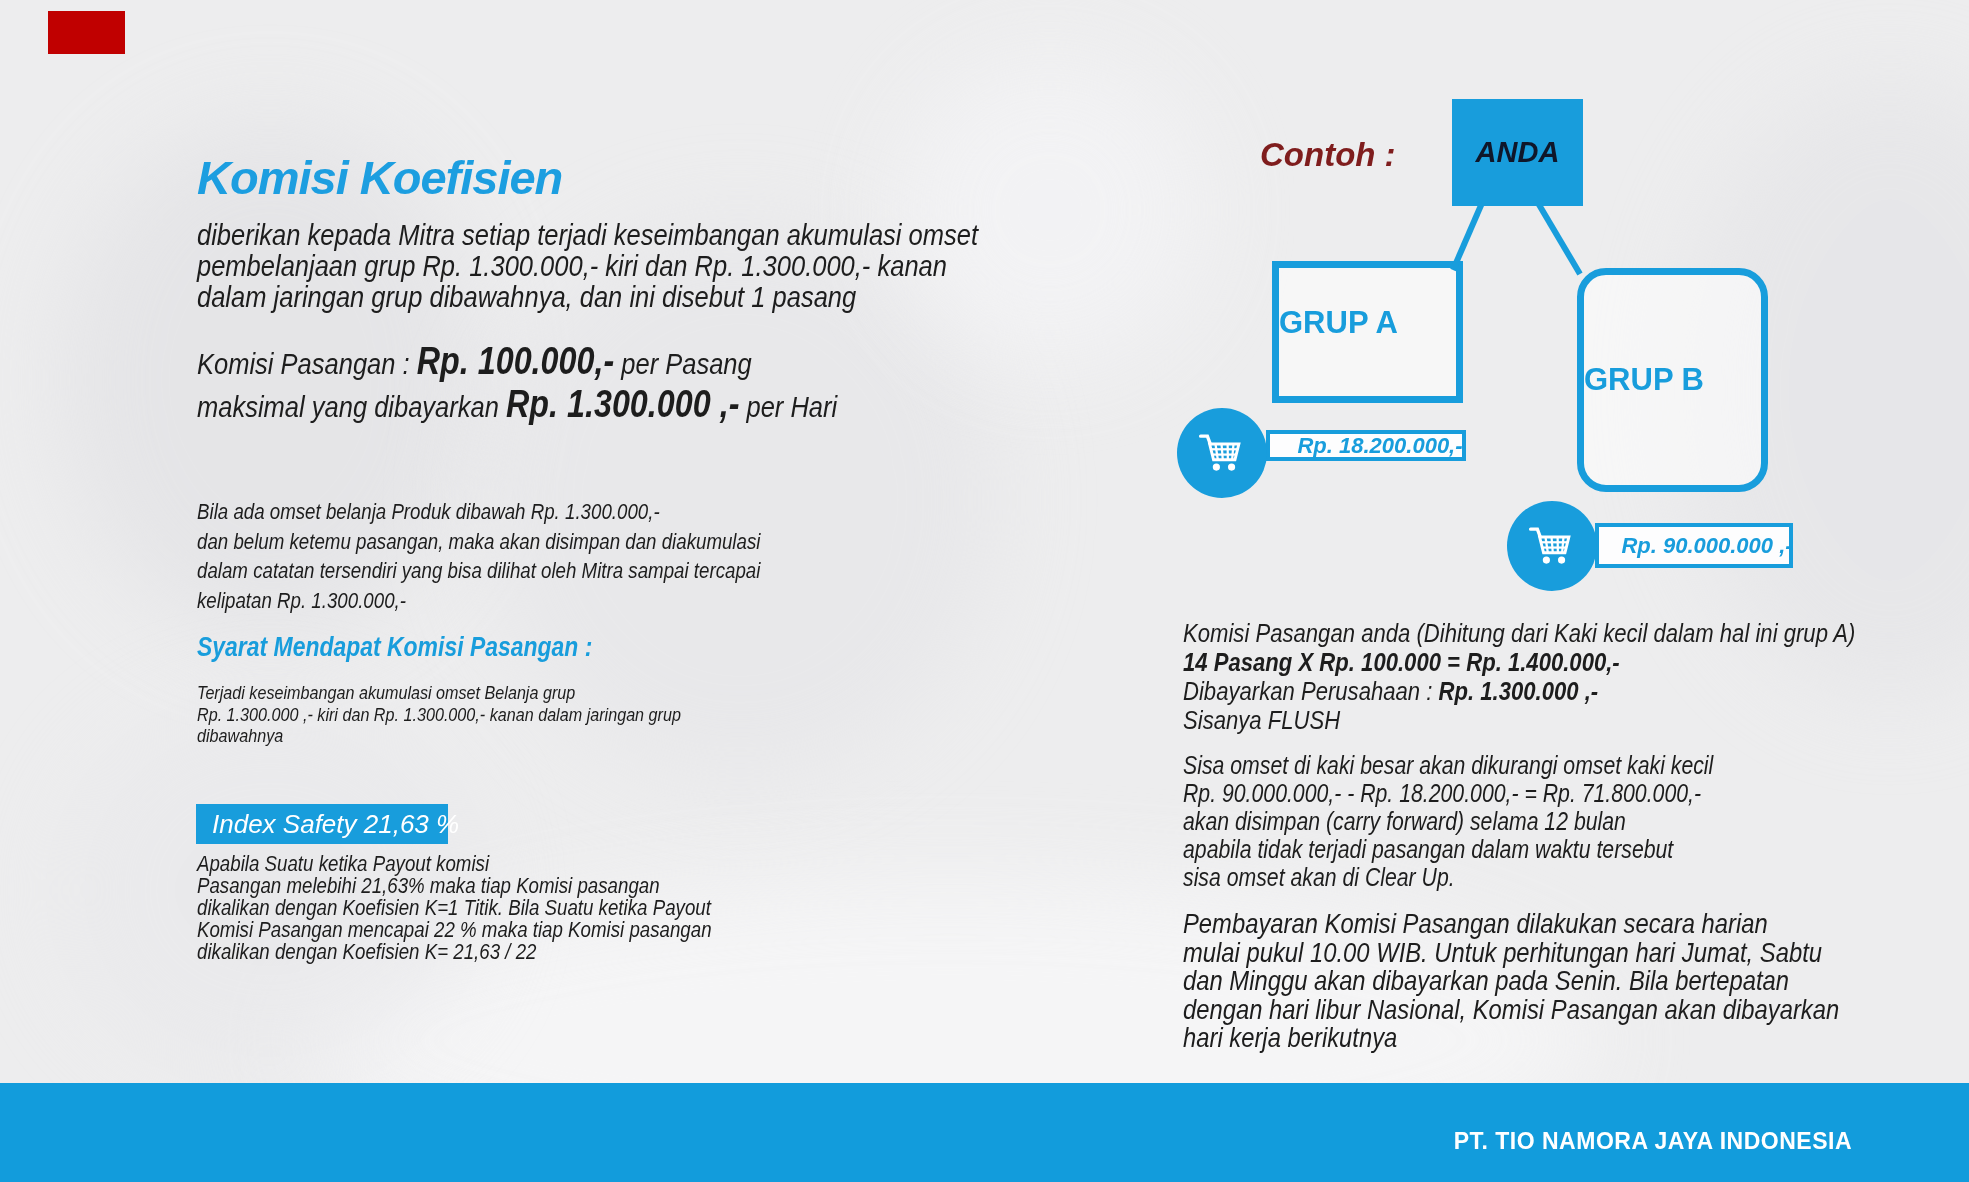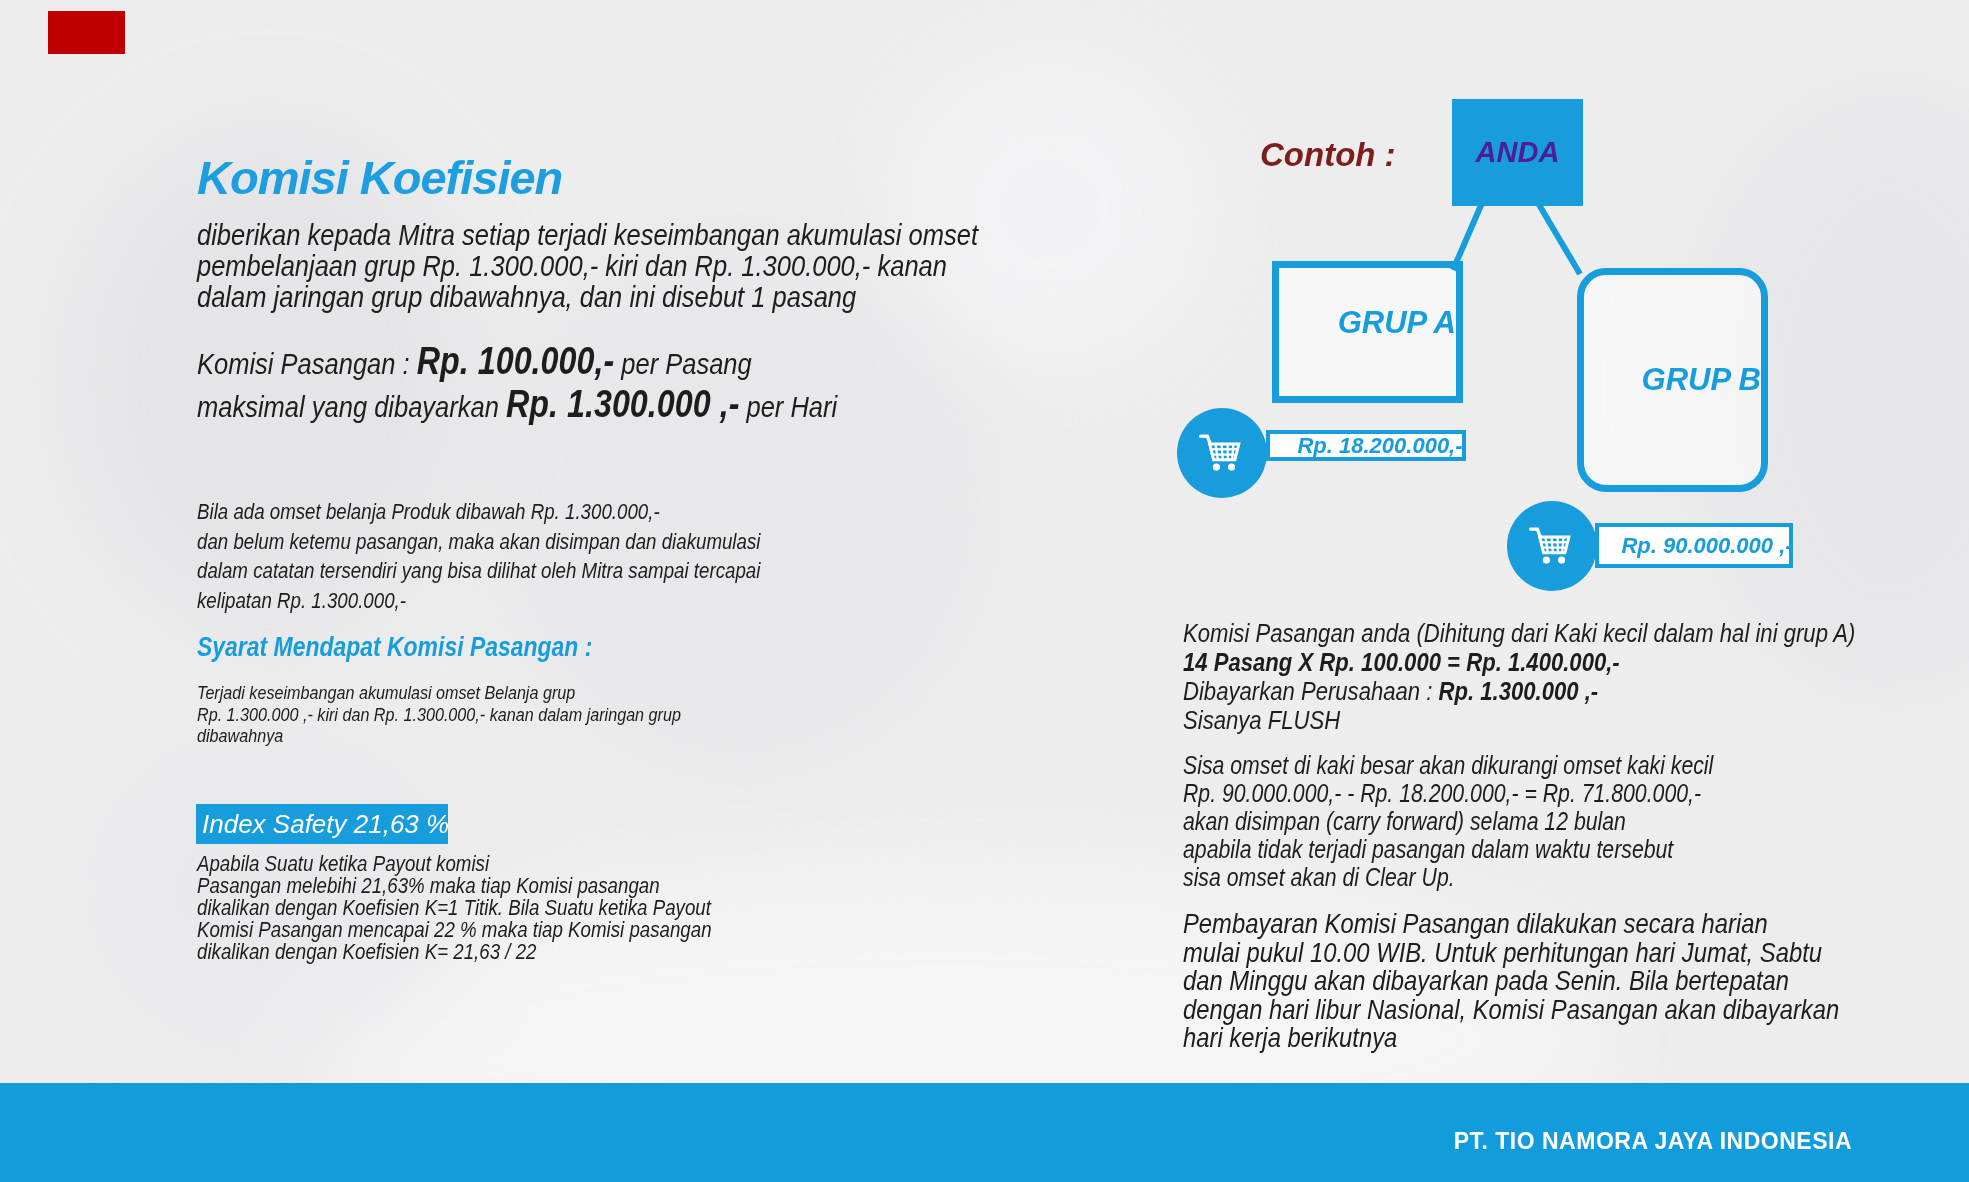--- a/index.html
+++ b/index.html
@@ -32,35 +32,35 @@
   .intro{position:absolute;left:197px;top:219px;font-size:30px;font-style:italic;line-height:31px;white-space:nowrap;}
   .commission{position:absolute;left:197px;top:341px;font-size:30px;font-style:italic;white-space:nowrap;}
   .commission .c-line{line-height:41px;}
   .big{font-size:38px;font-weight:bold;}
   .hold{position:absolute;left:197px;top:497px;font-size:22px;font-style:italic;line-height:29.5px;white-space:nowrap;}
   .syarat-h{position:absolute;left:197px;top:632px;font-size:27px;font-weight:bold;font-style:italic;color:#189DDC;white-space:nowrap;}
   .syarat{position:absolute;left:197px;top:682px;font-size:19px;font-style:italic;line-height:21.5px;white-space:nowrap;}
   .index-box{
     position:absolute;left:196px;top:804px;width:252px;height:40px;
     background:#189DDC;color:#ffffff;
-    font-size:26px;font-style:italic;line-height:40px;padding-left:6px;
+    font-size:26px;font-style:italic;line-height:40px;padding-left:16px;
     box-sizing:border-box;white-space:nowrap;
   }
   .apabila{position:absolute;left:197px;top:853px;font-size:22px;font-style:italic;line-height:22px;white-space:nowrap;}
 
   
   .contoh{position:absolute;left:1260px;top:136px;font-size:33px;font-weight:bold;font-style:italic;color:#7f1d1d;white-space:nowrap;}
   .anda-box{
     position:absolute;left:1452px;top:99px;width:131px;height:107px;
-    background:#189DDC;color:#4c1d95;
+    background:#189DDC;color:#0f172a;
     font-size:29px;font-weight:bold;font-style:italic;
     display:flex;align-items:center;justify-content:center;
   }
   .grup-box{position:absolute;border:7px solid #189DDC;box-sizing:border-box;background:rgba(255,255,255,.55);
-    display:flex;justify-content:flex-end;color:#189DDC;font-size:31px;font-weight:bold;font-style:italic;}
+    display:flex;justify-content:flex-start;color:#189DDC;font-size:31px;font-weight:bold;}
   .grup-a{left:1272px;top:261px;width:191px;height:142px;align-items:center;}
   .grup-b{left:1577px;top:268px;width:191px;height:224px;align-items:center;border-radius:29px;}
   .amount-label{
     position:absolute;border:4px solid #189DDC;box-sizing:border-box;background:#fdfdfe;
     color:#189DDC;font-size:22px;font-weight:bold;font-style:italic;
     display:flex;align-items:center;justify-content:center;white-space:nowrap;
   }
   .label-a{left:1266px;top:430px;width:200px;height:31px;}
   .label-b{left:1595px;top:523px;width:198px;height:45px;}
   .cart-circle{

